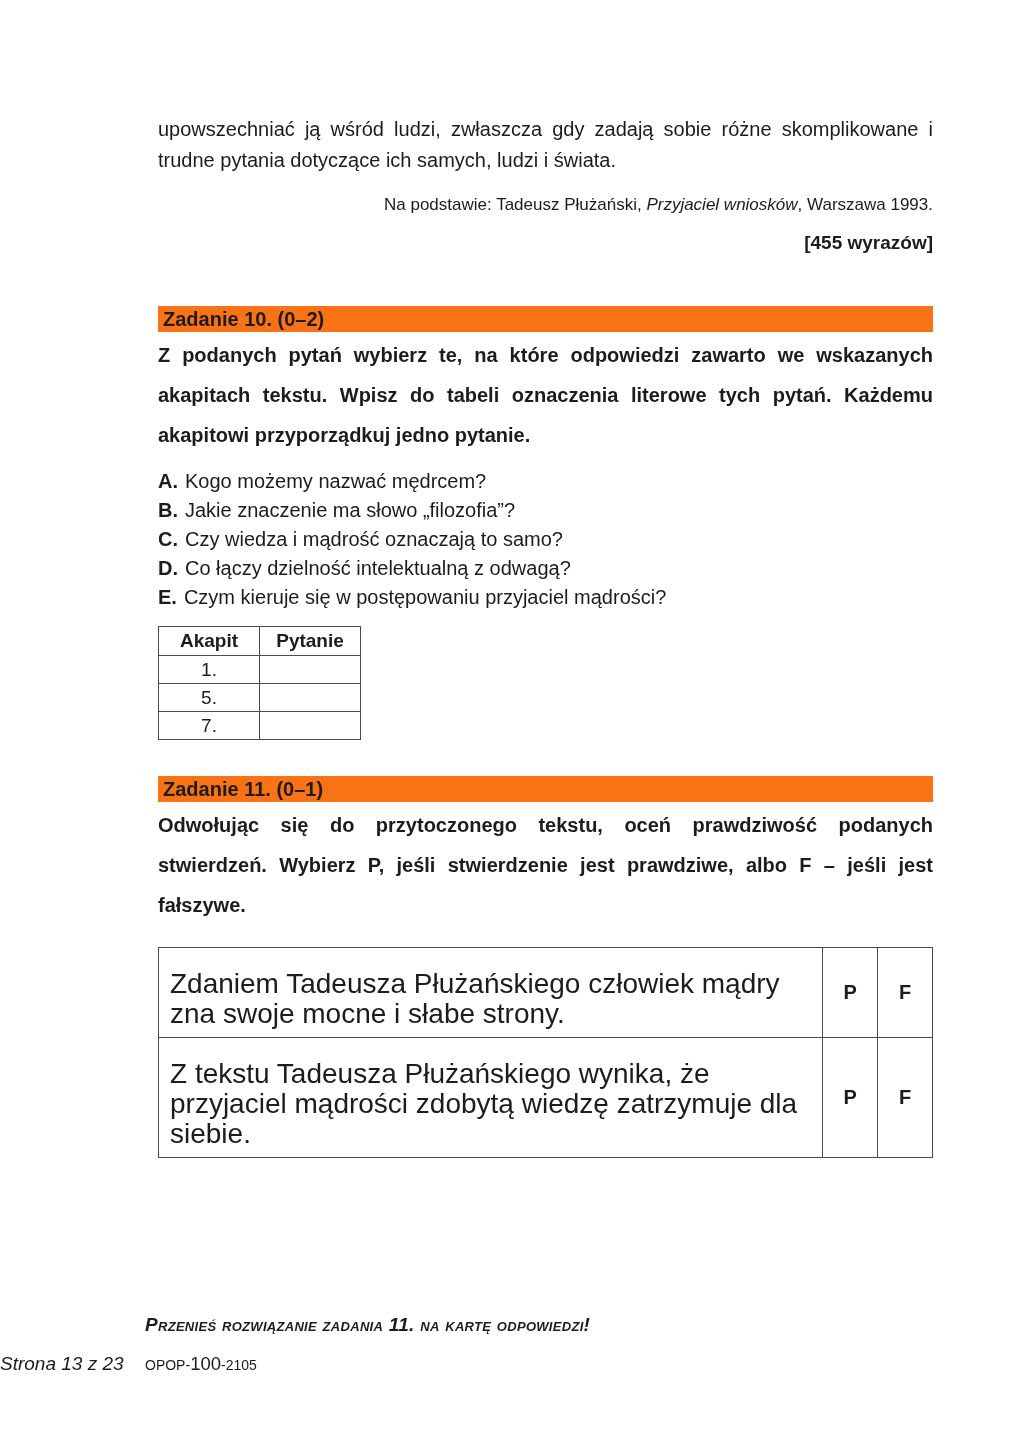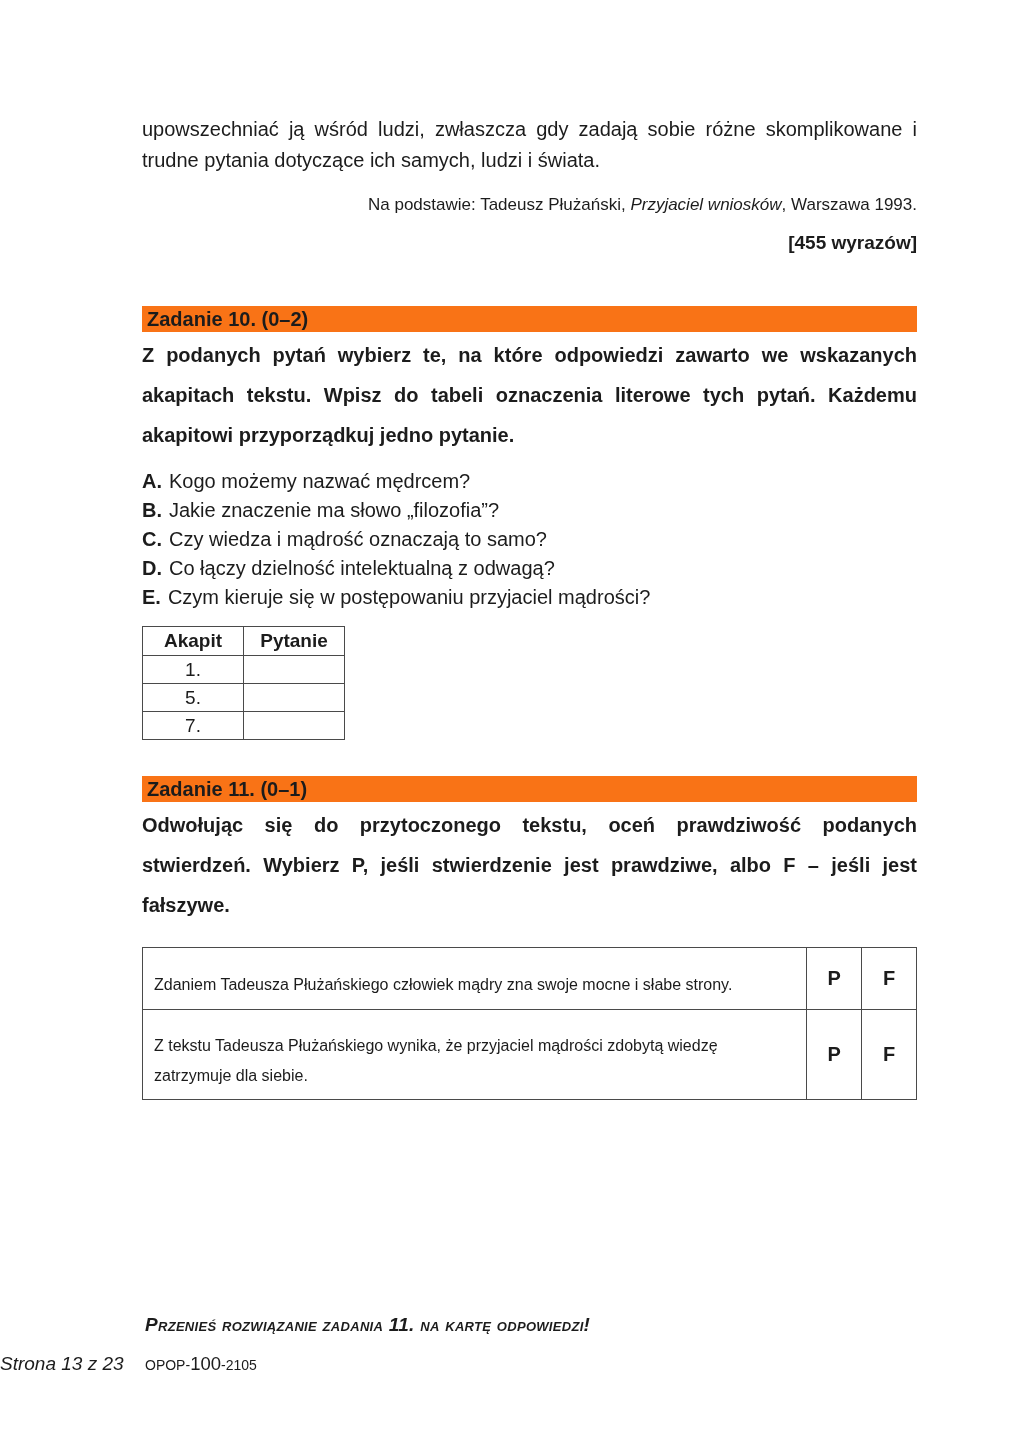--- a/index.html
+++ b/index.html
@@ -3,21 +3,21 @@
 <meta charset="utf-8">
 <style>
   * { margin:0; padding:0; box-sizing:border-box; }
   html, body { background:#ffffff; }
   body {
     width:1018px; height:1440px; position:relative; overflow:hidden;
     font-family:"Liberation Sans", sans-serif;
     color:#1c1c1c;
   }
   .content {
-    position:absolute; left:142px; top:0; width:775px; padding-top:114px;
+    position:absolute; left:158px; top:0; width:775px; padding-top:114px;
   }
   .intro {
     font-size:20px; line-height:31px; text-align:justify;
   }
   .source {
     margin-top:18px; font-size:17px; line-height:22px; text-align:right;
   }
   .source .it { font-style:italic; }
   .footnotes { margin-top:16px; }
   .footnote { font-size:16.5px; line-height:25px; }
@@ -41,21 +41,21 @@
   .akapit-table { margin-top:14px; }
   .akapit-table th, .akapit-table td {
     border:1px solid #4a4a4a; width:101px; text-align:center;
     font-size:19px;
   }
   .akapit-table th { height:29px; font-weight:bold; }
   .akapit-table td { height:28px; }
   .pf-table { margin-top:22px; width:775px; }
   .pf-table td { border:1px solid #4a4a4a; vertical-align:middle; }
   .pf-table .stmt {
-    width:665px; font-size:16px; line-height:30px;
+    width:665px; font-size:28px; line-height:30px;
     padding:21px 14px 8px 11px; height:62px;
   }
   .pf-table .pf {
     width:55px; text-align:center; font-size:20px; font-weight:bold;
   }
   .transfer {
     position:absolute; left:145px; top:1314px;
     font-size:19px; font-weight:bold; font-style:italic;
     font-variant:small-caps; letter-spacing:0.3px;
   }

